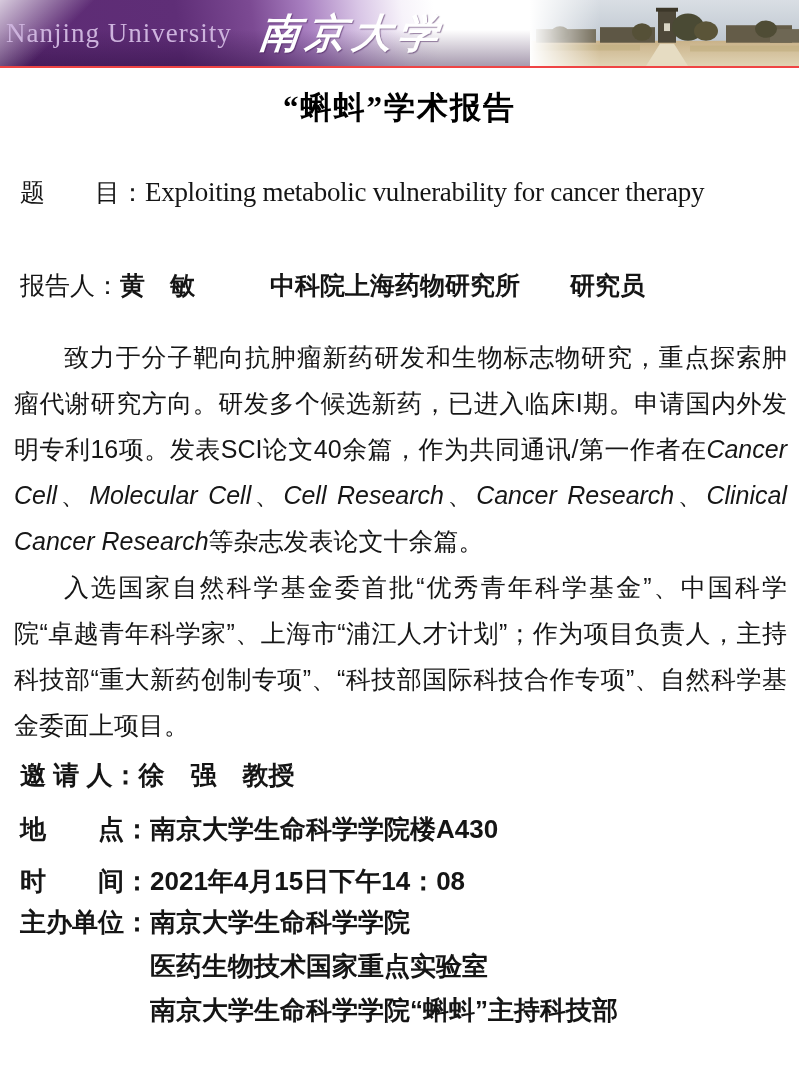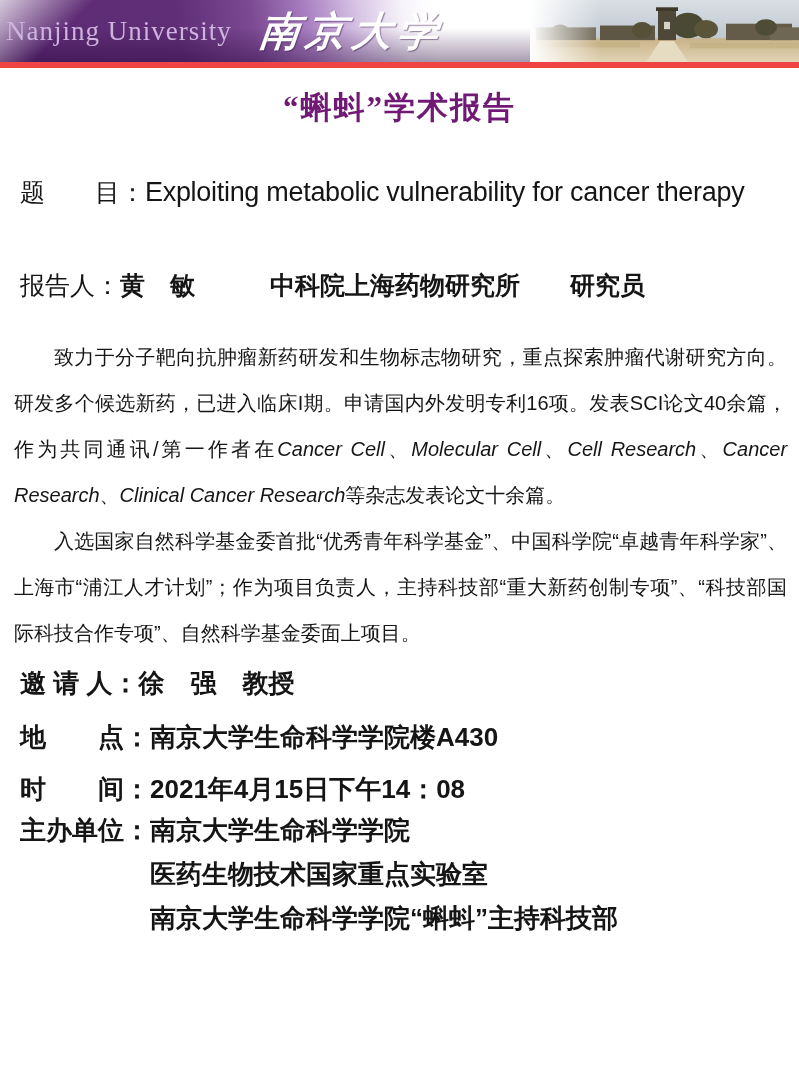--- a/index.html
+++ b/index.html
@@ -12,21 +12,21 @@
     margin: 0 auto;
     background: #ffffff;
     overflow: hidden;
   }
 
   
   .banner {
     position: relative;
     width: 100%;
     height: 68px;
-    border-bottom: 6px solid #ef4444;
+    border-bottom: 2px solid #ef4444;
     display: flex;
   }
   .banner-left {
     position: relative;
     width: 530px;
     height: 100%;
     background:
       linear-gradient(135deg, rgba(255,255,255,0.75) 0%, rgba(255,255,255,0) 16%),
       linear-gradient(to top, rgba(35,5,55,0.40), rgba(35,5,55,0) 55%),
       linear-gradient(82deg, #5d2b74 0%, #5f2e77 34%, #7c4a93 48%, #a87fc0 58%, #d9c6e6 68%, #f7f3fa 76%, #ffffff 82%);
@@ -62,41 +62,41 @@
   .banner-photo svg { display: block; width: 100%; height: 100%; }
 
   
   .title {
     margin-top: 18px;
     text-align: center;
     font-family: "Liberation Serif", serif;
     font-size: 31px;
     font-weight: bold;
     line-height: 44px;
-    color: #701a75;
+    color: #000000;
     letter-spacing: 2px;
   }
 
   
   .row { padding: 0 0 0 20px; white-space: nowrap; }
   .row-topic { margin-top: 42px; line-height: 40px; font-size: 25px; }
   .row-speaker { margin-top: 54px; line-height: 38px; font-size: 25px; }
   .row .label { font-weight: normal; }
   .value-en {
-    font-family: Liberation Sans, sans-serif;
+    font-family: Liberation Serif, serif;
     font-size: 27px;
     font-weight: normal;
     letter-spacing: -0.3px;
   }
   .row-speaker .value { font-weight: bold; }
 
   
   .bio {
     margin: 0 12px 0 14px;
-    font-size: 20px;
+    font-size: 25px;
     line-height: 46px;
     text-align: justify;
     text-justify: inter-ideograph;
     color: #161616;
   }
   .bio.first { margin-top: 30px; }
   .bio { text-indent: 2em; }
   .bio .it { font-style: italic; font-family: "Liberation Sans", sans-serif; }
 
   

